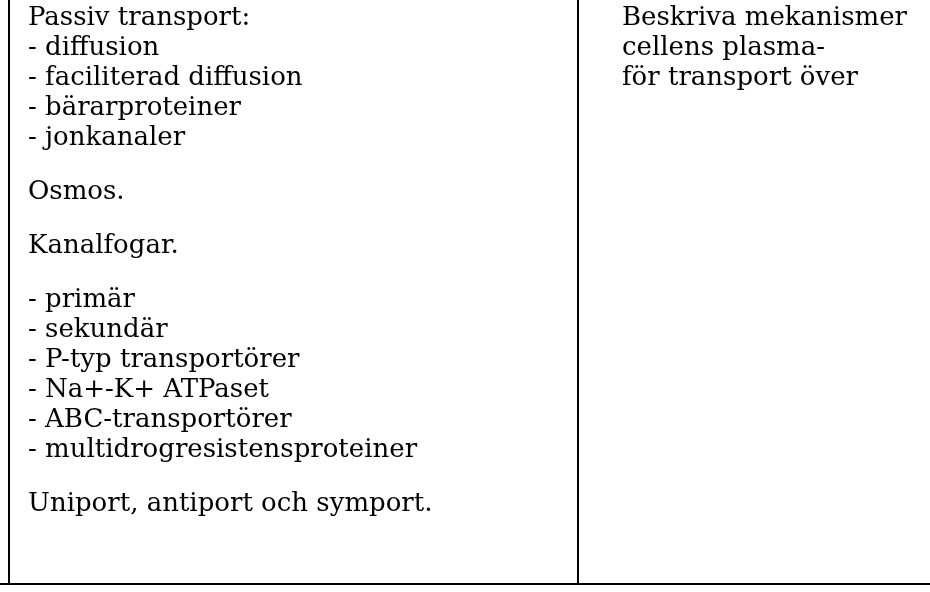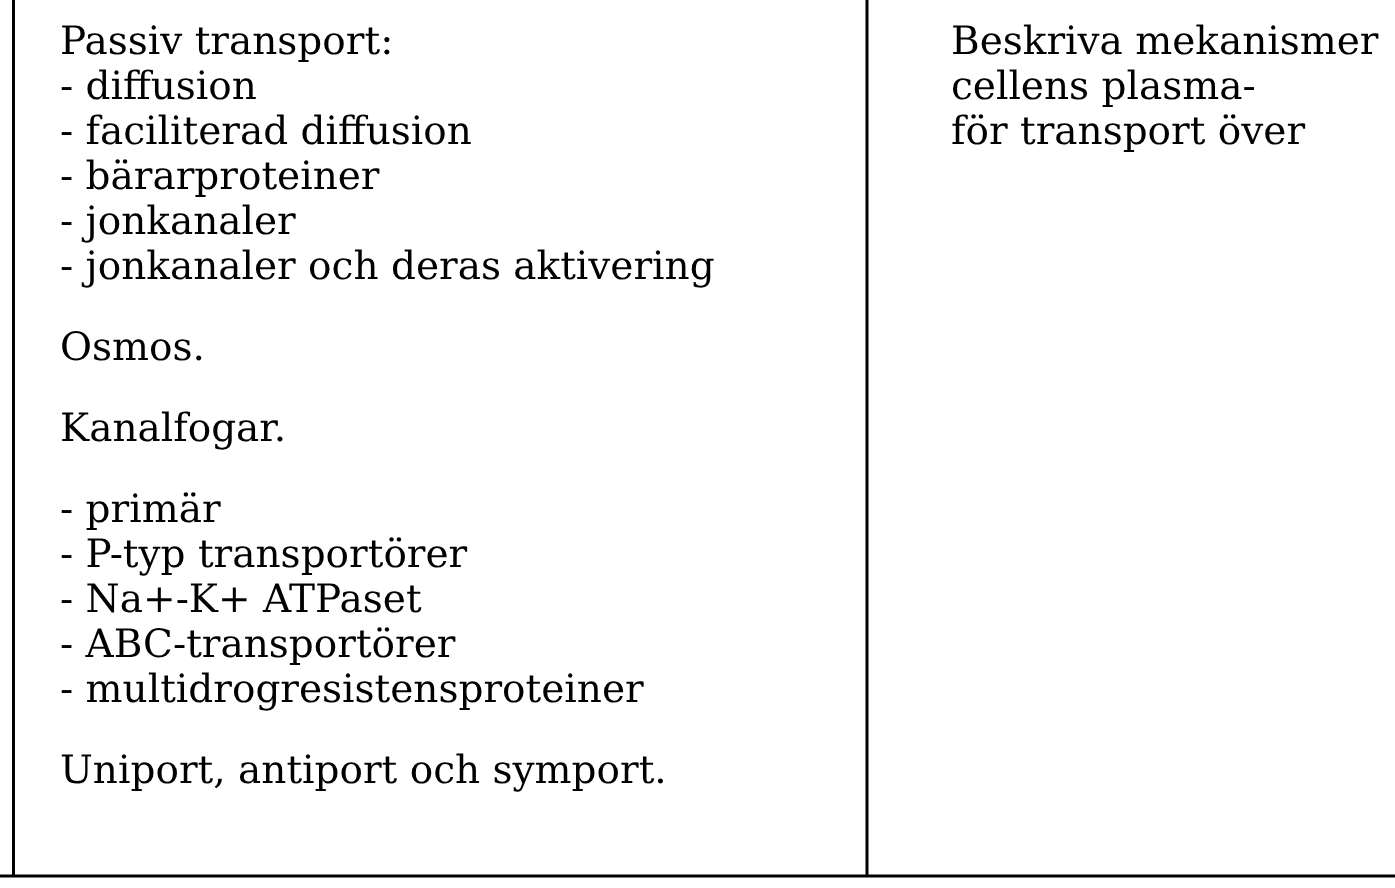--- a/index.html
+++ b/index.html
@@ -40,50 +40,50 @@
     top: 1px;
   }
   .cell-left {
     left: 28px;
     width: 535px;
   }
   .cell-right {
     left: 622px;
     width: 330px;
   }
-  .para { margin: 12px; }
+  .para { margin: 0; }
   .para + .para { margin-top: 24px; }
   .line { white-space: nowrap; }
 </style>
 </head>
 <body>
 
 <div class="page">
 
   <div class="vline left"></div>
   <div class="vline mid"></div>
   <div class="hline-bottom"></div>
 
   <div class="cell cell-left">
       <div class="para">
         <div class="line">Passiv transport:</div>
         <div class="line">- diffusion</div>
         <div class="line">- faciliterad diffusion</div>
         <div class="line">- bärarproteiner</div>
         <div class="line">- jonkanaler</div>
-        <div class="line">- jonkanaler och deras aktivering</div>
       </div>
       <div class="para">
         <div class="line">Osmos.</div>
       </div>
       <div class="para">
         <div class="line">Kanalfogar.</div>
       </div>
       <div class="para">
         <div class="line">- primär</div>
+        <div class="line">- sekundär</div>
         <div class="line">- P-typ transportörer</div>
         <div class="line">- Na+-K+ ATPaset</div>
         <div class="line">- ABC-transportörer</div>
         <div class="line">- multidrogresistensproteiner</div>
       </div>
       <div class="para">
         <div class="line">Uniport, antiport och symport.</div>
       </div>
     </div>
 

